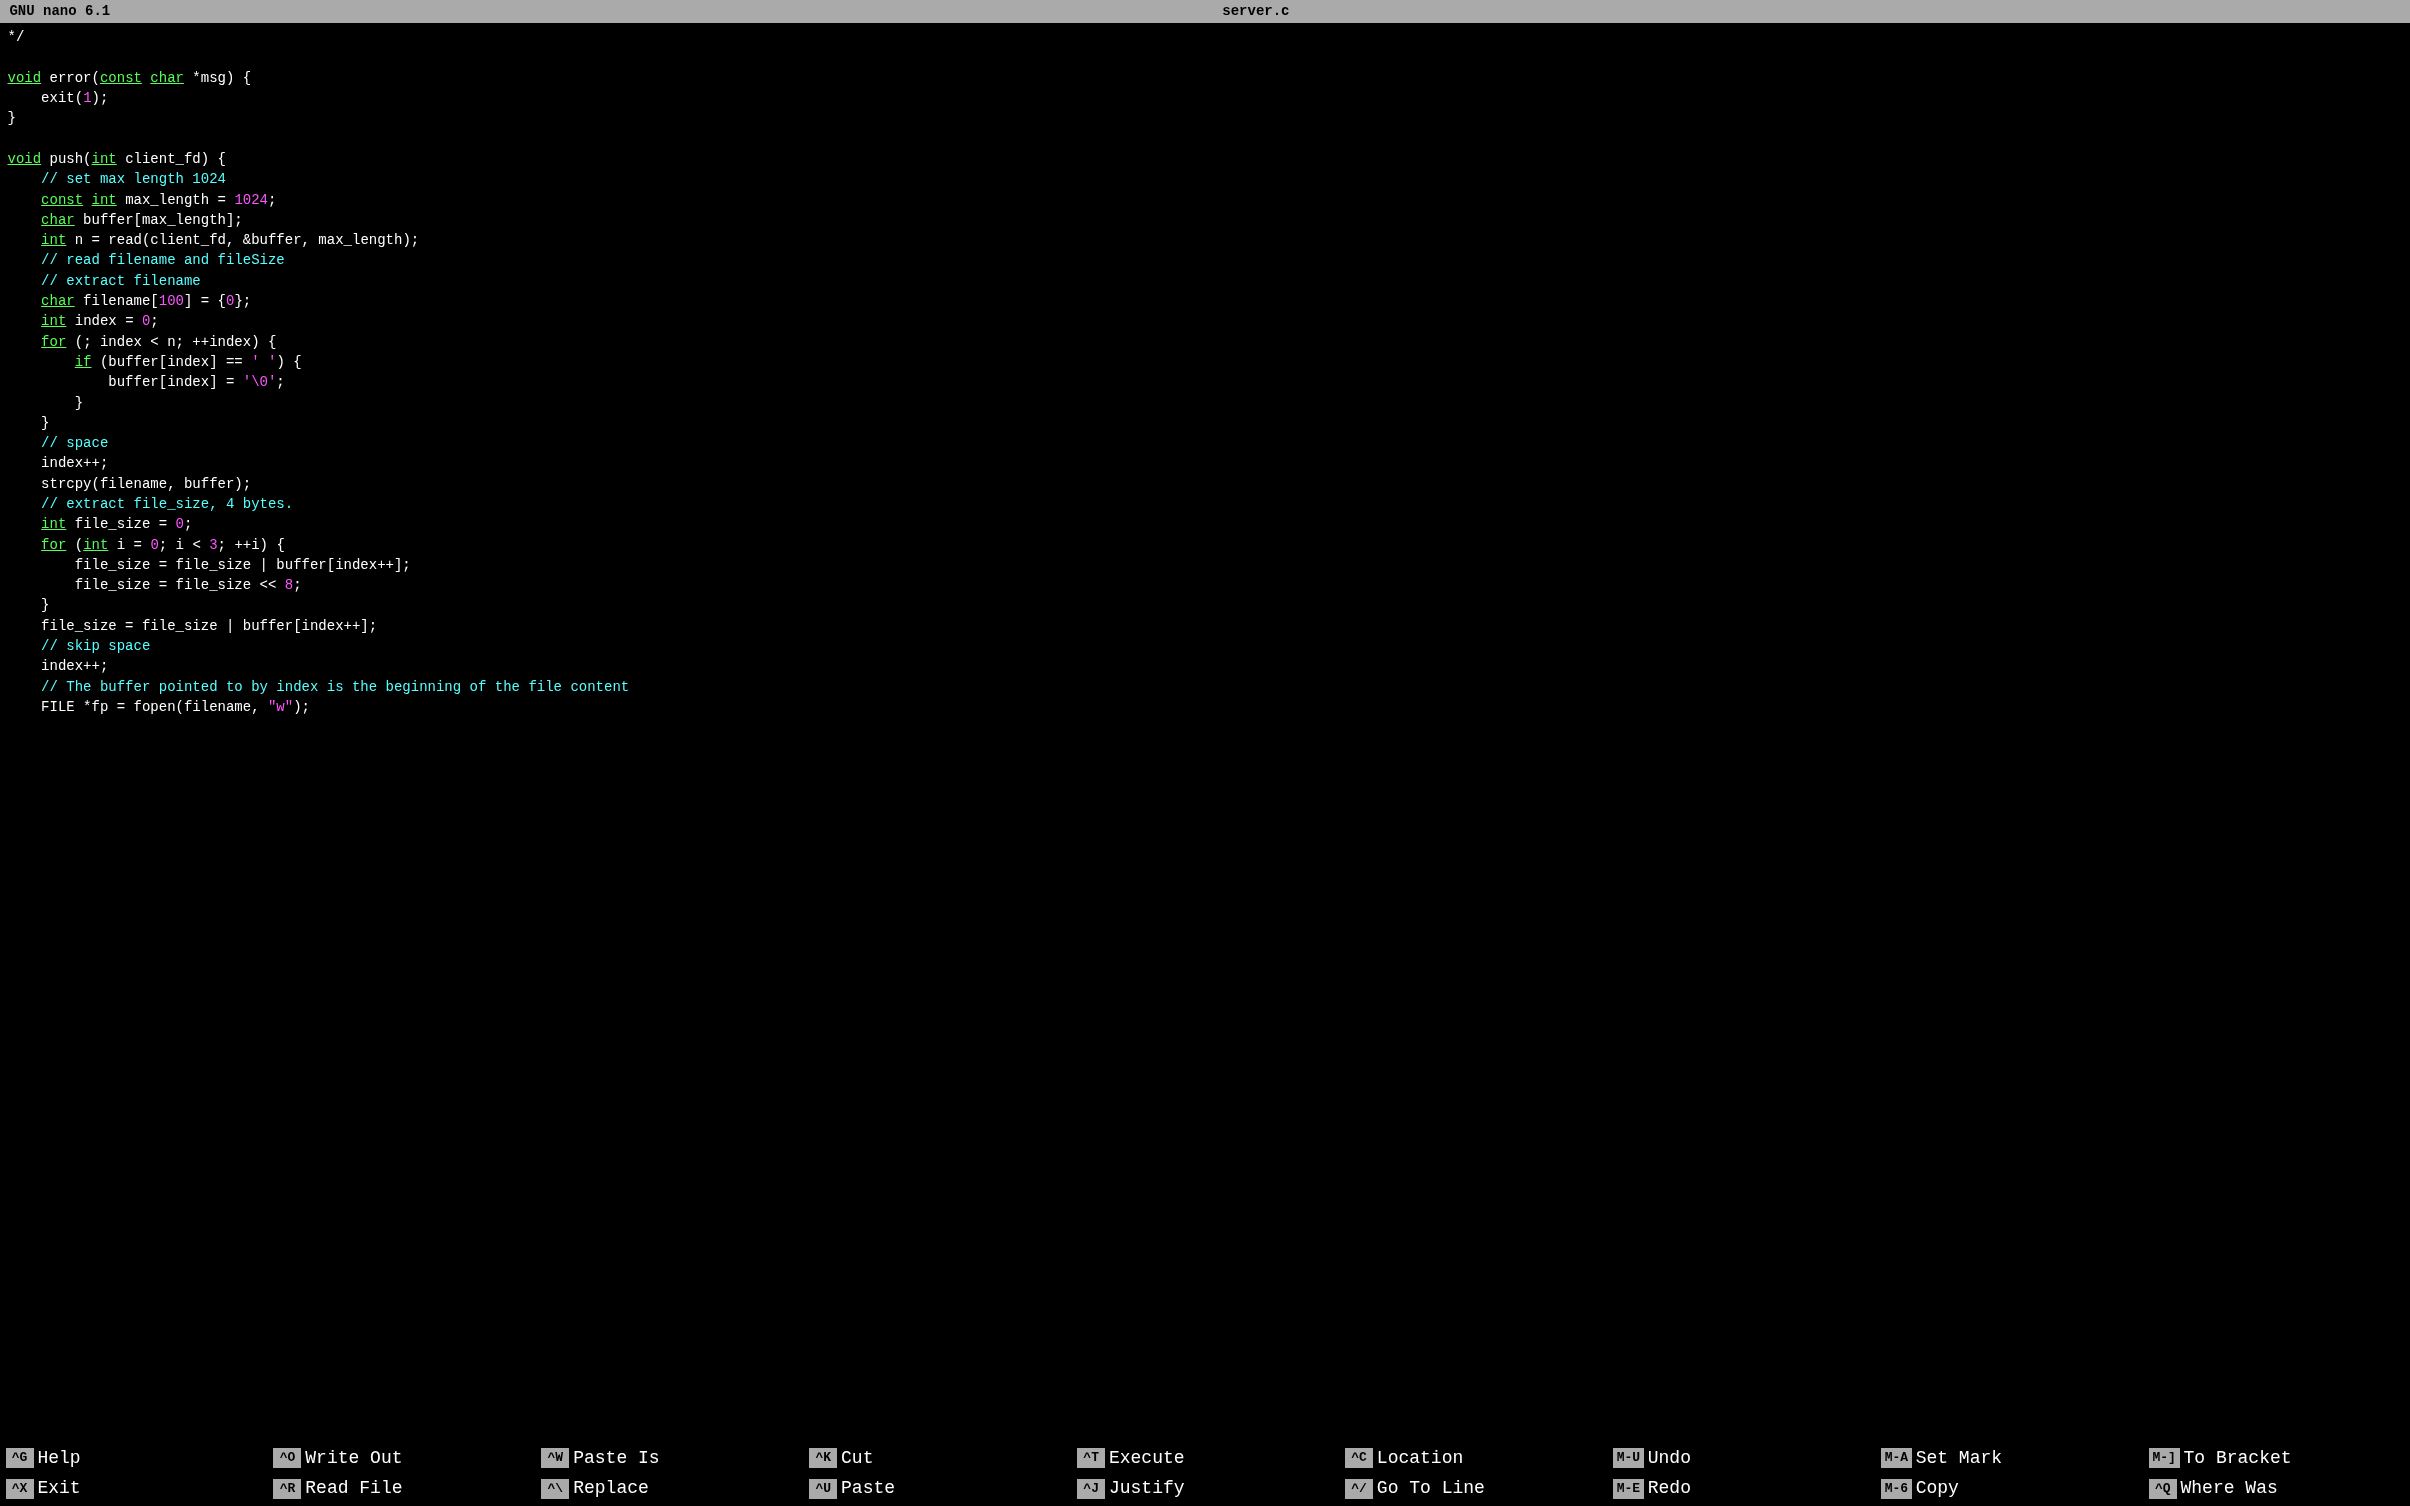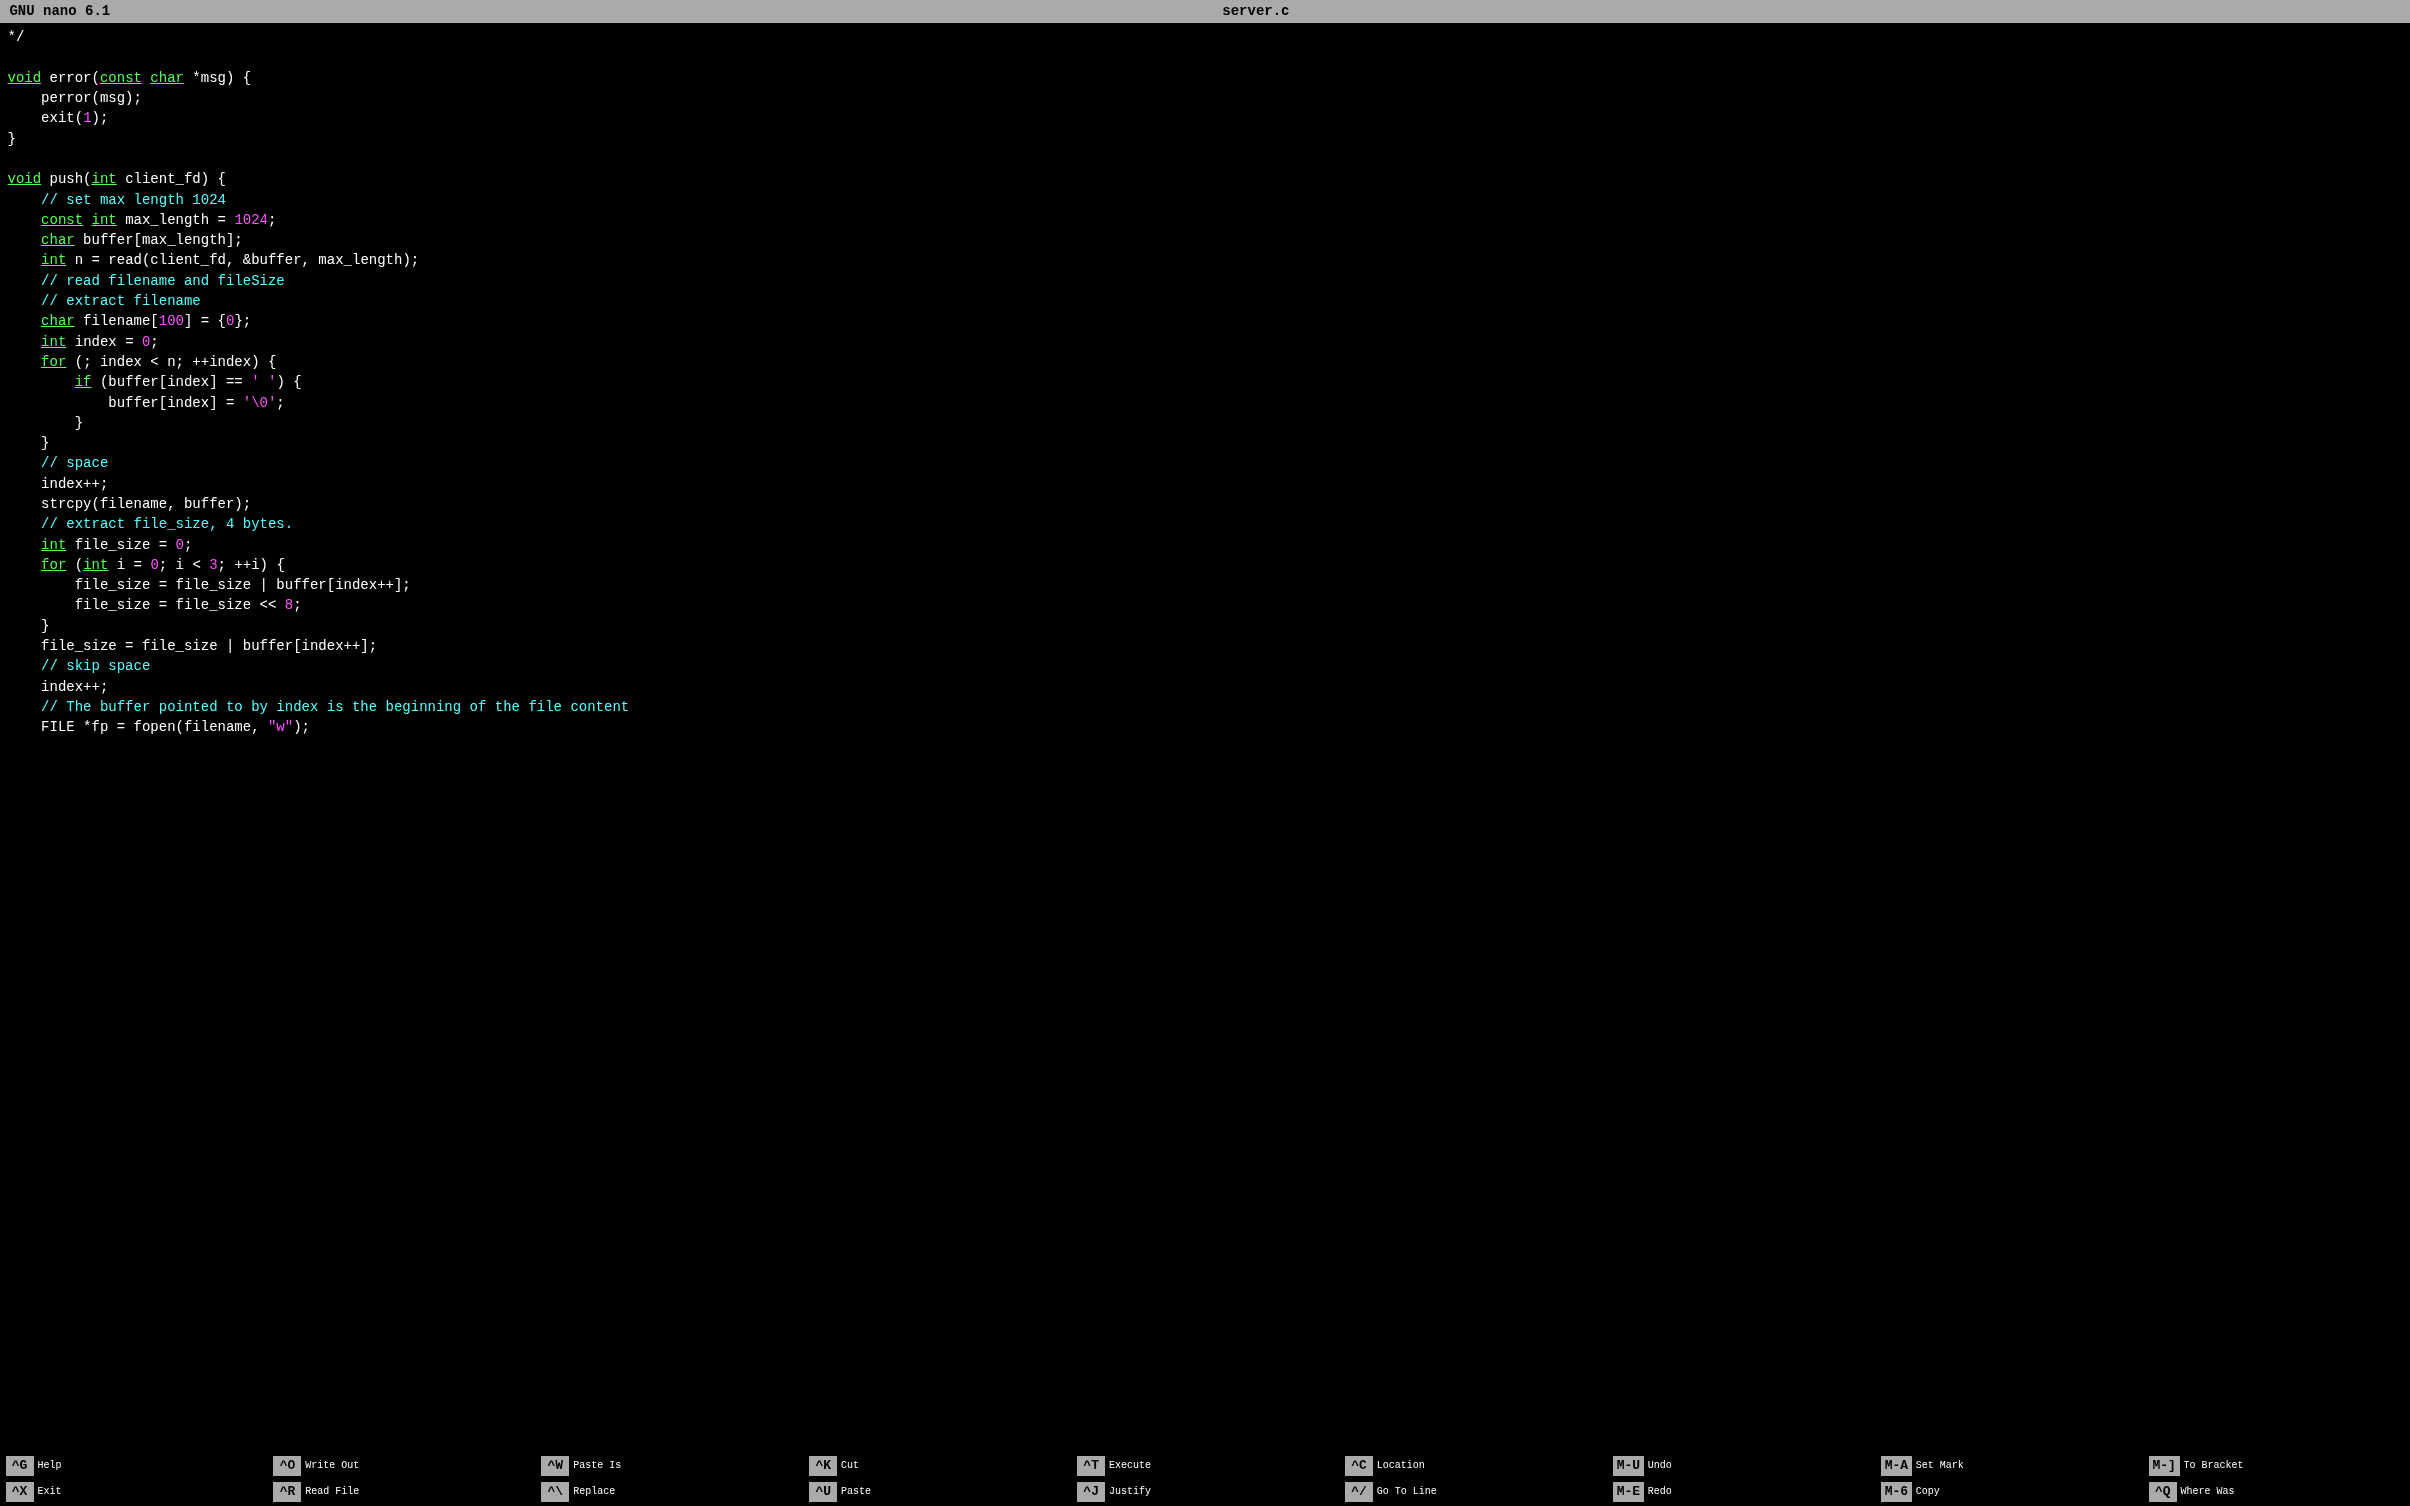--- a/index.html
+++ b/index.html
@@ -79,39 +79,38 @@
       font-weight: bold;
       padding: 0.9px 3.8px;
       font-size: 13px;
       min-width: 28px;
       text-align: center;
       margin-right: 3.8px;
     }
 
     .shortcut-label {
       color: #ffffff;
-      font-size: 10px;
+      font-size: 18px;
     }
   </style>
 </head>
 <body>
 
 <div id="title-bar">
   <span>GNU nano 6.1</span>
   <span>server.c</span>
   <span></span>
 </div>
 
 <div id="code-area">
 
   <div class="line"><span class="c-white">*/</span></div>
   <div class="line">&nbsp;</div>
 
   <div class="line"><span class="c-keyword">void</span><span class="c-white"> error(</span><span class="c-keyword">const</span><span class="c-white"> </span><span class="c-keyword">char</span><span class="c-white"> *msg) {</span></div>
-  <div class="line"><span class="c-white">    perror(msg);</span></div>
   <div class="line"><span class="c-white">    exit(</span><span class="c-number">1</span><span class="c-white">);</span></div>
   <div class="line"><span class="c-white">}</span></div>
   <div class="line">&nbsp;</div>
 
   <div class="line"><span class="c-keyword">void</span><span class="c-white"> push(</span><span class="c-keyword">int</span><span class="c-white"> client_fd) {</span></div>
   <div class="line"><span class="c-white">    </span><span class="c-comment">// set max length 1024</span></div>
   <div class="line"><span class="c-white">    </span><span class="c-keyword">const</span><span class="c-white"> </span><span class="c-keyword">int</span><span class="c-white"> max_length = </span><span class="c-number">1024</span><span class="c-white">;</span></div>
   <div class="line"><span class="c-white">    </span><span class="c-keyword">char</span><span class="c-white"> buffer[max_length];</span></div>
   <div class="line"><span class="c-white">    </span><span class="c-keyword">int</span><span class="c-white"> n = read(client_fd, &amp;buffer, max_length);</span></div>
   <div class="line"><span class="c-white">    </span><span class="c-comment">// read filename and fileSize</span></div>

